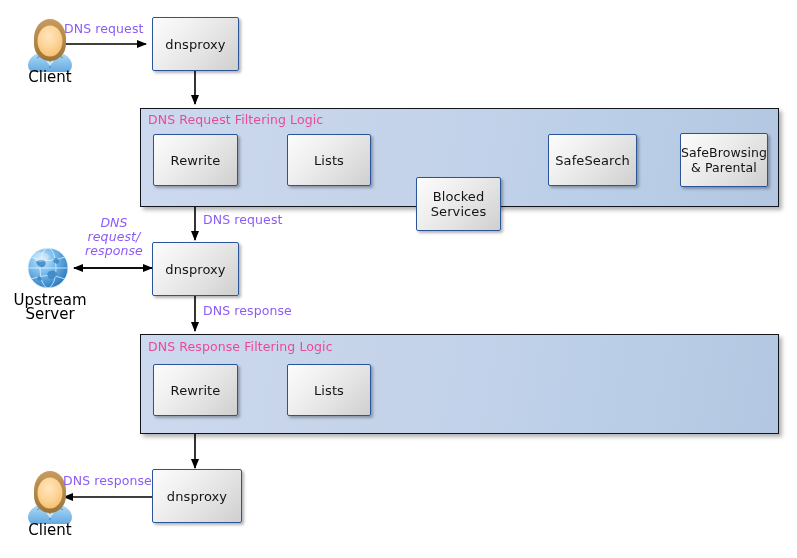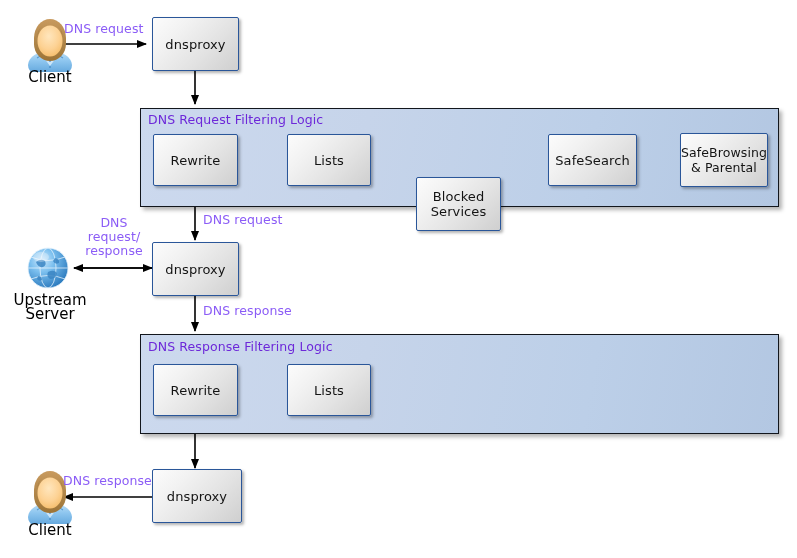--- a/index.html
+++ b/index.html
@@ -45,21 +45,21 @@
     position: absolute;
     box-sizing: border-box;
     border: 1.4px solid #12161c;
     background: linear-gradient(100deg, #ccd9ee 0%, #c6d4ea 35%, #bccfe8 70%, #b3c7e2 100%);
     box-shadow: 3px 3px 4px rgba(0,0,0,0.30);
   }
   .panel-title {
     position: absolute;
     font-size: 12.5px;
     line-height: 14px;
-    color: #6d28d9;
+    color: #ec4899;
     letter-spacing: 0.1px;
     white-space: nowrap;
   }
 
   
   .edge-label {
     position: absolute;
     font-size: 12.5px;
     line-height: 14px;
     color: #8b5cf6;
@@ -231,21 +231,21 @@
   </div>
 
   <div class="node" style="left:287px; top:364px; width:84px; height:52px;">
     <span>Lists</span>
   </div>
 
   <div class="edge-label" style="left:64px; top:22px;">DNS request</div>
 
   <div class="edge-label" style="left:203px; top:213px;">DNS request</div>
 
-  <div class="edge-label center" style="left:78px; top:216px; width:72px;">DNS
+  <div class="edge-label center" style="left:78px; top:216px; width:72px;font-style:italic;">DNS
 request/
 response</div>
 
   <div class="edge-label" style="left:203px; top:304px;">DNS response</div>
 
   <div class="edge-label" style="left:63px; top:474px;">DNS response</div>
 
 </div>
 
 </body></html>

